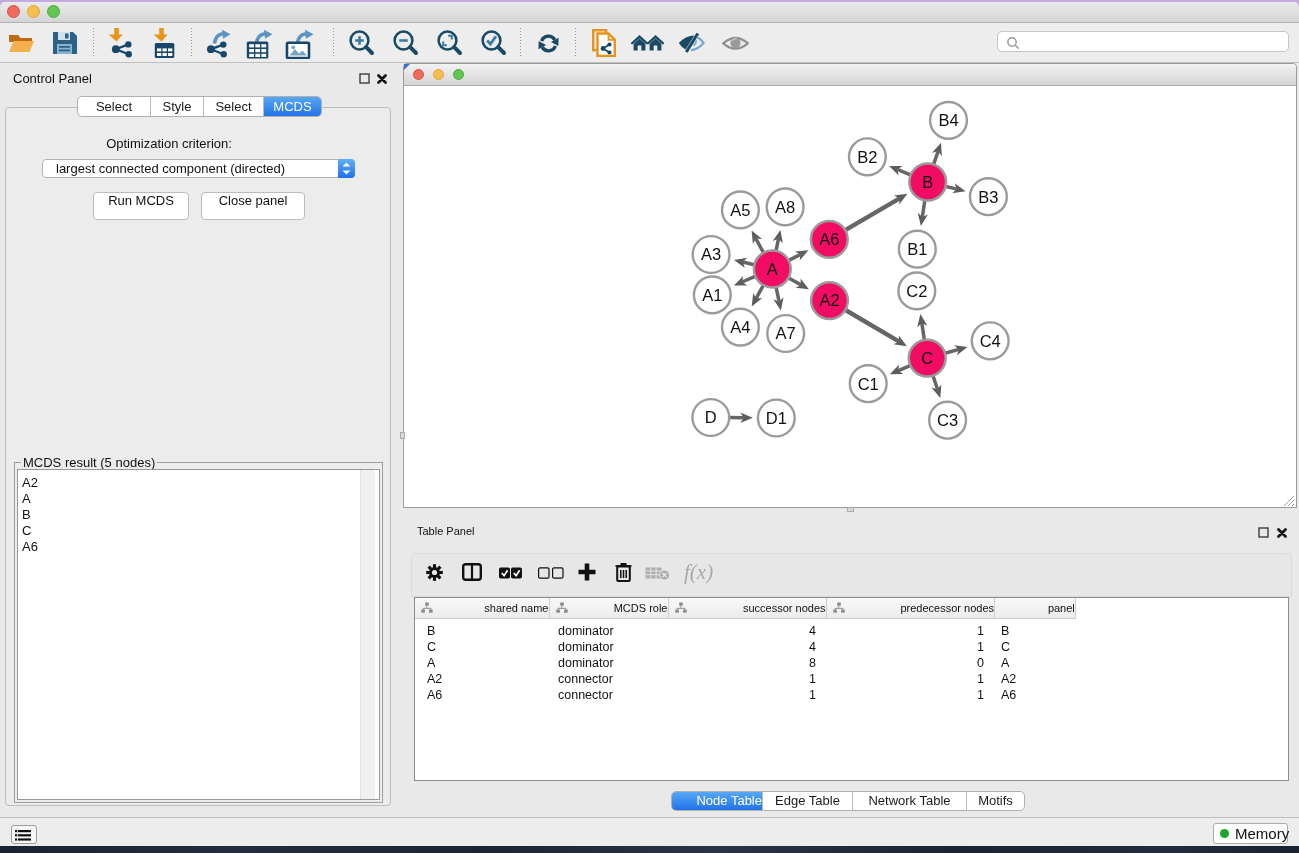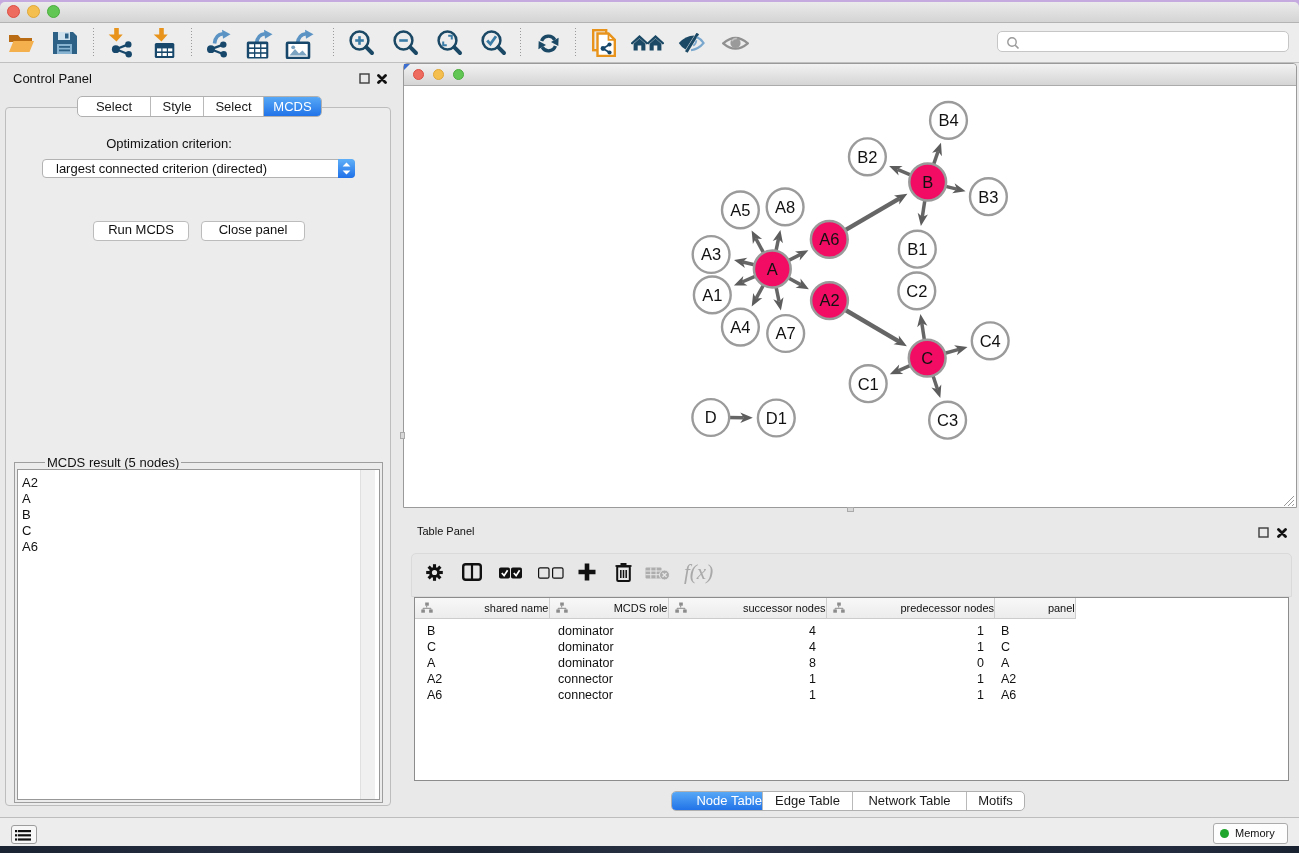--- a/index.html
+++ b/index.html
@@ -29,24 +29,24 @@
 .tab { font-size:13px; color:#1a1a1a; text-align:center; line-height:19px;
   border-right:1px solid #b9b9b9; }
 .tab:last-child { border-right:none; }
 #tab-sel { background:linear-gradient(#57a8f6,#2173e8); color:#fff; border-radius:0 4px 4px 0; }
 #optlab { left:5px; top:136px; width:328px; text-align:center; font-size:13px; color:#111; }
 #combo { left:42px; top:159px; width:313px; height:19px; background:#fff;
   border:1px solid #b2b2b2; border-radius:4px; font-size:13px; color:#111;
   line-height:17px; padding-left:13px; }
 #stepper { left:338px; top:159px; width:17px; height:19px;
   background:linear-gradient(#5fb0f8,#1f70e8); border-radius:0 4px 4px 0; }
-.btn { top:192px; height:20px; background:#fff; border:1px solid #bcbcbc;
-  border-radius:4px; font-size:13px; color:#111; text-align:center; line-height:16px;margin-top:29px; }
+.btn { top:192px; height:28px; background:#fff; border:1px solid #bcbcbc;
+  border-radius:4px; font-size:13px; color:#111; text-align:center; line-height:16px; }
 #fieldset { left:14px; top:462px; width:369px; height:341px; border:1px solid #9e9e9e; }
-#legend { left:21px; top:455px; background:#ececec; font-size:13px; color:#111; padding:0 2px;margin-left:24px; }
+#legend { left:21px; top:455px; background:#ececec; font-size:13px; color:#111; padding:0 2px; }
 #listbox { left:17px; top:469px; width:363px; height:331px; background:#fff;
   border:1px solid #989898; font-size:13px; color:#111; }
 #listbox { padding-top:5px; } #listbox div { padding-left:4px; height:15.9px; line-height:15.9px; }
 #scrolltrack { left:360px; top:470px; width:15px; height:329px; background:#f0f0f0;
   border-left:1px solid #e0e0e0; }
 
 #netwin { left:403px; top:63px; width:894px; height:445px; background:#fff;
   border:1px solid #9a9a9a; border-radius:4px 4px 0 0; }
 #nw-titlebar { left:0; top:0; width:892px; height:22px;
   background:linear-gradient(#f2f2f2,#d5d5d5); border-bottom:1px solid #ababab;
@@ -68,21 +68,21 @@
 .btab { font-size:13px; color:#1a1a1a; text-align:center; line-height:18px;
   border-right:1px solid #b9b9b9; padding:0; }
 .btab:last-child { border-right:none; }
 #btab-sel { background:linear-gradient(#57a8f6,#2173e8); color:#fff; border-radius:4px 0 0 4px;text-align:right; }
 
 #statusbar { left:0; top:817px; width:1299px; height:29px; background:#ededed;
   border-top:1px solid #bdbdbd; }
 #listbtn { left:11px; top:825px; width:26px; height:19px; background:#f7f7f7;
   border:1px solid #9d9d9d; border-radius:3px; }
 #membtn { left:1213px; top:823px; width:75px; height:21px; background:#fdfdfd;
-  border:1px solid #ababab; border-radius:3px; font-size:11px; color:#111;
+  border:1px solid #ababab; border-radius:3px; font-size:15px; color:#111;
   line-height:19px; padding-left:21px; }
 #memdot { left:1220px; top:829px; width:9px; height:9px; border-radius:50%;
   background:#1ea52c; }
 #wallpaper { left:0; top:846px; width:1299px; height:7px;
   background:linear-gradient(90deg,#1a2331 0%, #232d3f 18%, #1b2533 37%, #2a3447 55%, #1a2432 74%, #222c3e 90%, #182230 100%); }
 </style></head>
 <body>
 <div class="abs" id="deskstrip"></div>
 <div class="abs" id="titlebar">
   <div class="abs tl" style="left:7px;background:#ed6b5f;border:0.5px solid #dc4f43;"></div>
@@ -241,21 +241,21 @@
     <path d="M1.5 1.5 L8.5 8.5 M8.5 1.5 L1.5 8.5" stroke="#111" stroke-width="2.8" stroke-linecap="round"></path>
   </svg>
 <div class="abs" id="cp-box"></div>
 <div class="abs" id="tabs">
   <div class="tab" style="width:73px">Select</div>
   <div class="tab" style="width:53px">Style</div>
   <div class="tab" style="width:60px">Select</div>
   <div class="tab" id="tab-sel" style="width:57px">MCDS</div>
 </div>
 <div class="abs" id="optlab">Optimization criterion:</div>
-<div class="abs" id="combo">largest connected criterion (directed)</div>
+<div class="abs" id="combo">largest connected component (directed)</div>
 <div class="abs" id="stepper"><svg width="17" height="19" viewBox="0 0 17 19">
 <path d="M4.6 7.6 L8.5 3.4 L12.4 7.6 z" fill="#fff"></path>
       <path d="M4.6 11.4 L8.5 15.6 L12.4 11.4 z" fill="#fff"></path>
     </svg></div>
 <div class="abs btn" style="left:93px;width:96px">Run MCDS</div>
 <div class="abs btn" style="left:201px;width:104px">Close panel</div>
 <div class="abs" id="fieldset"></div>
 <div class="abs" id="legend">MCDS result (5 nodes)</div>
 <div class="abs" id="listbox">
     <div>A2</div>

